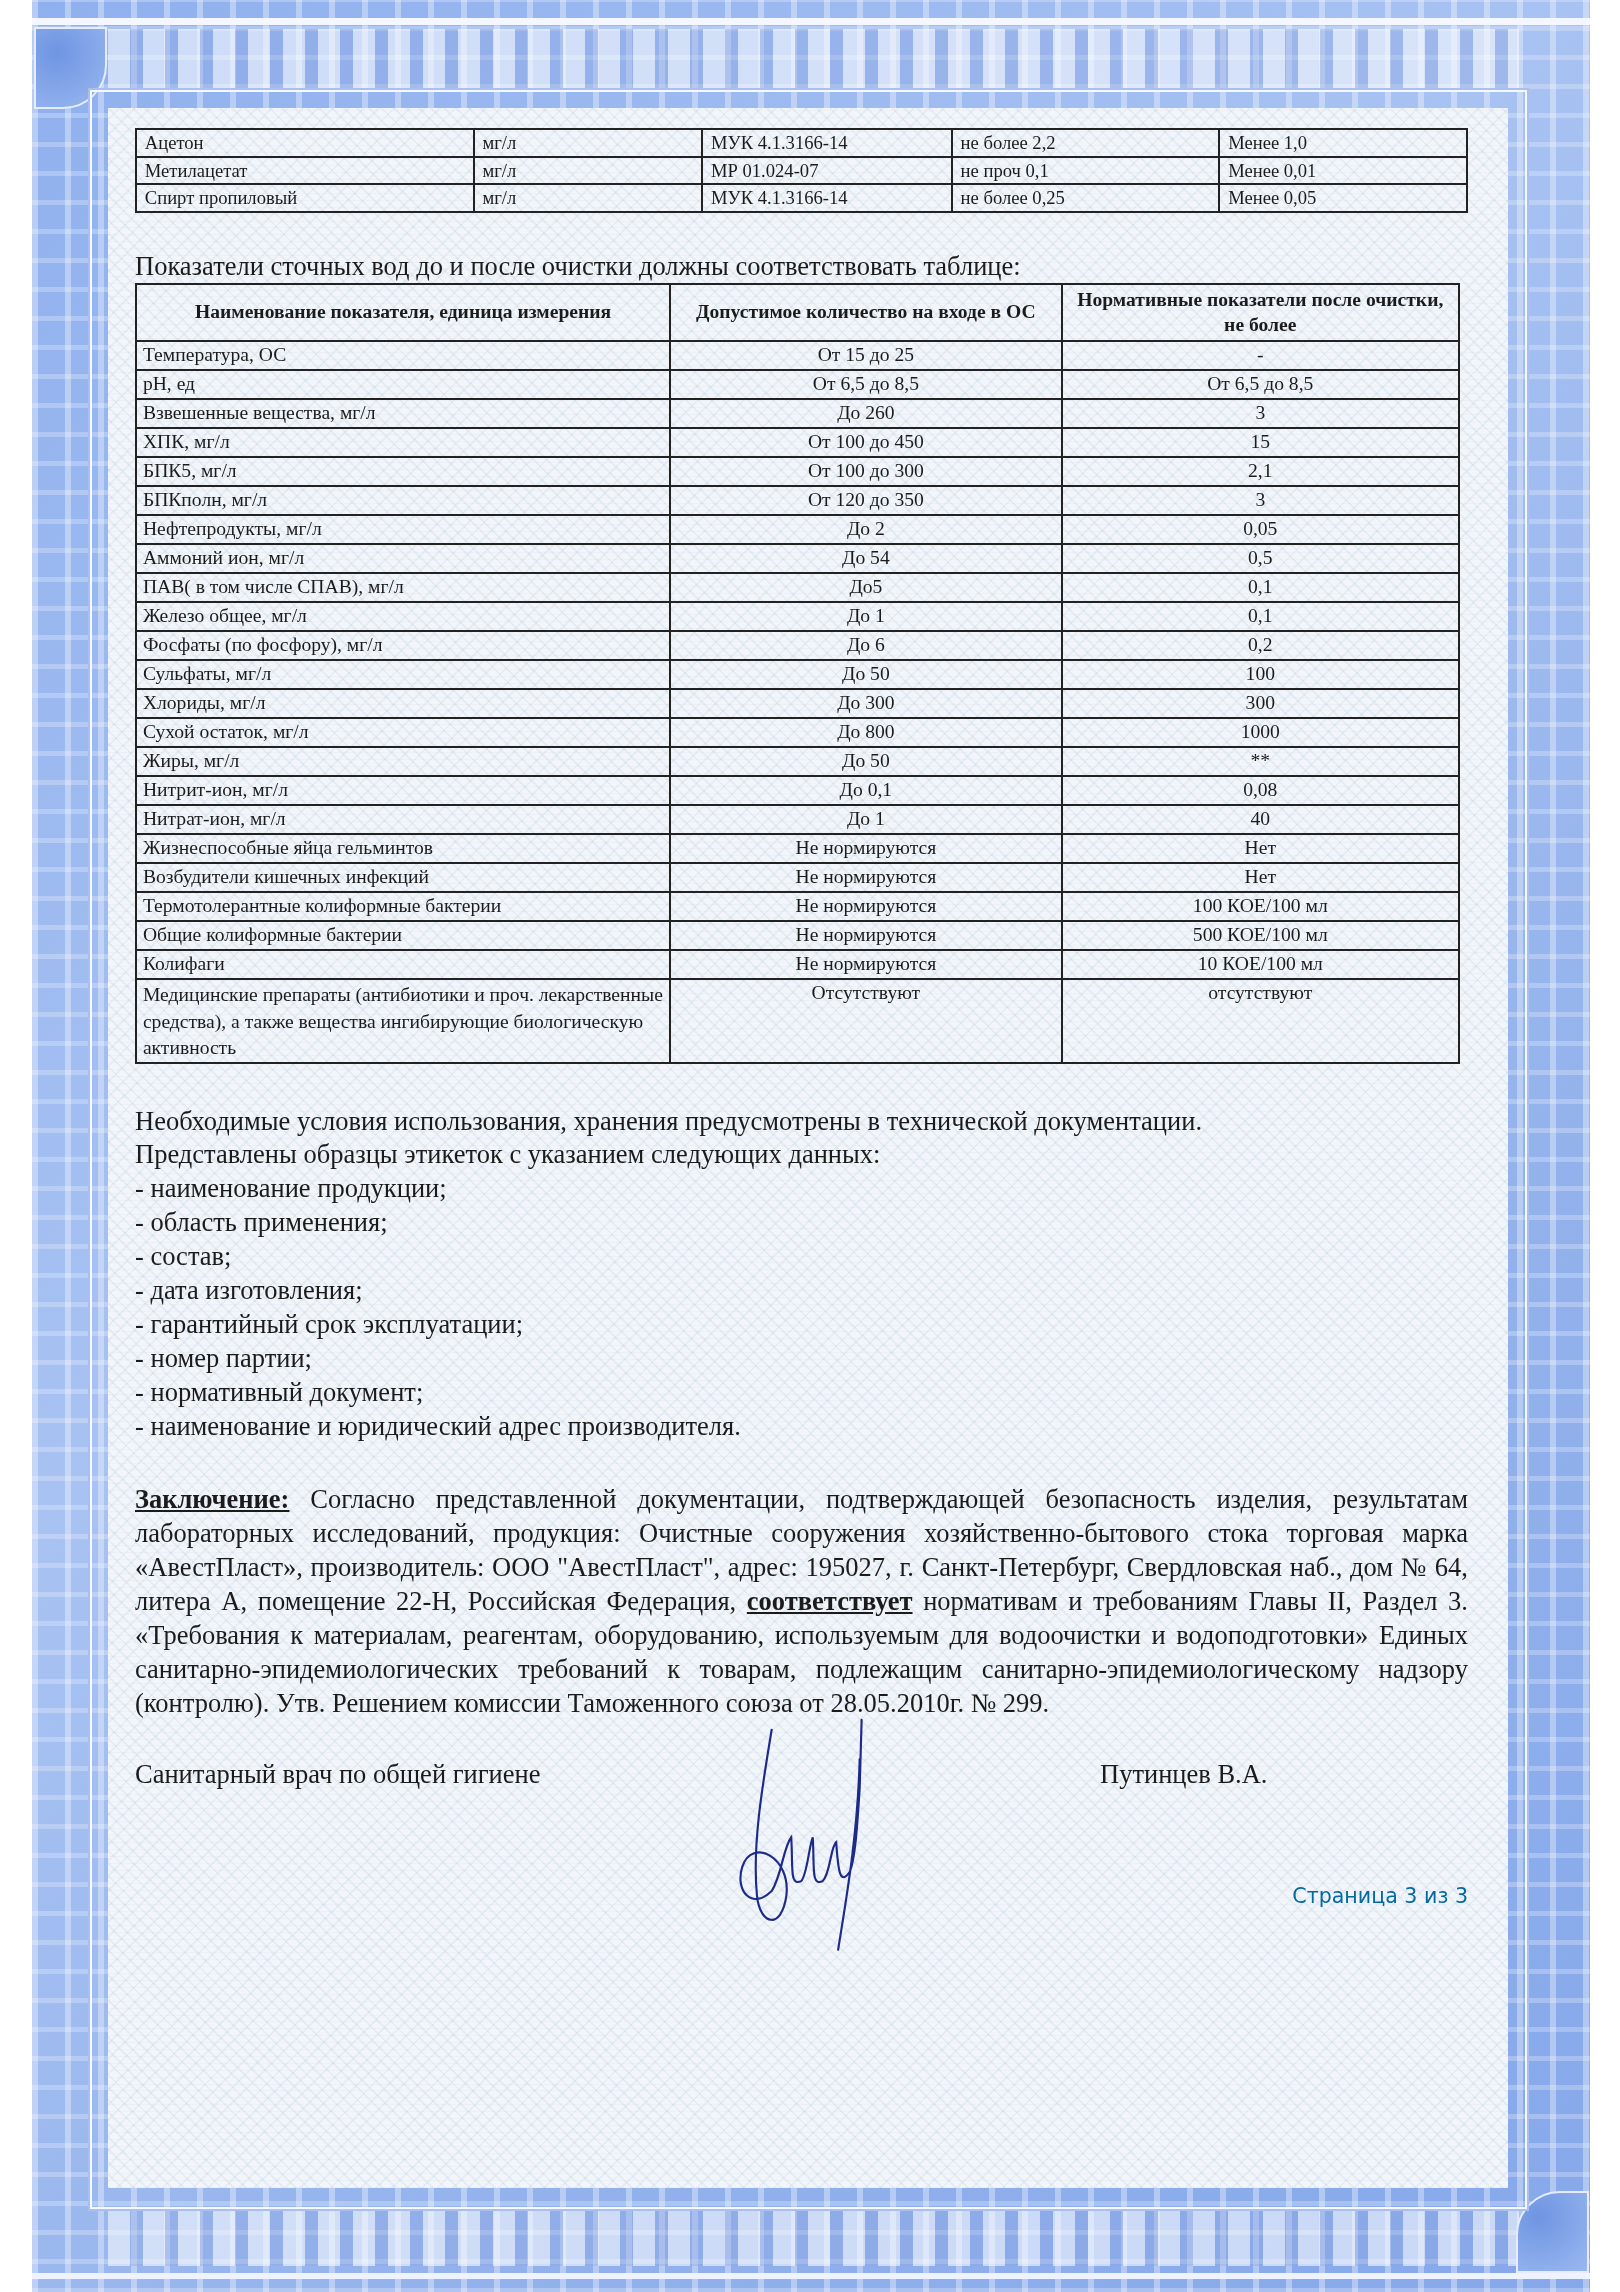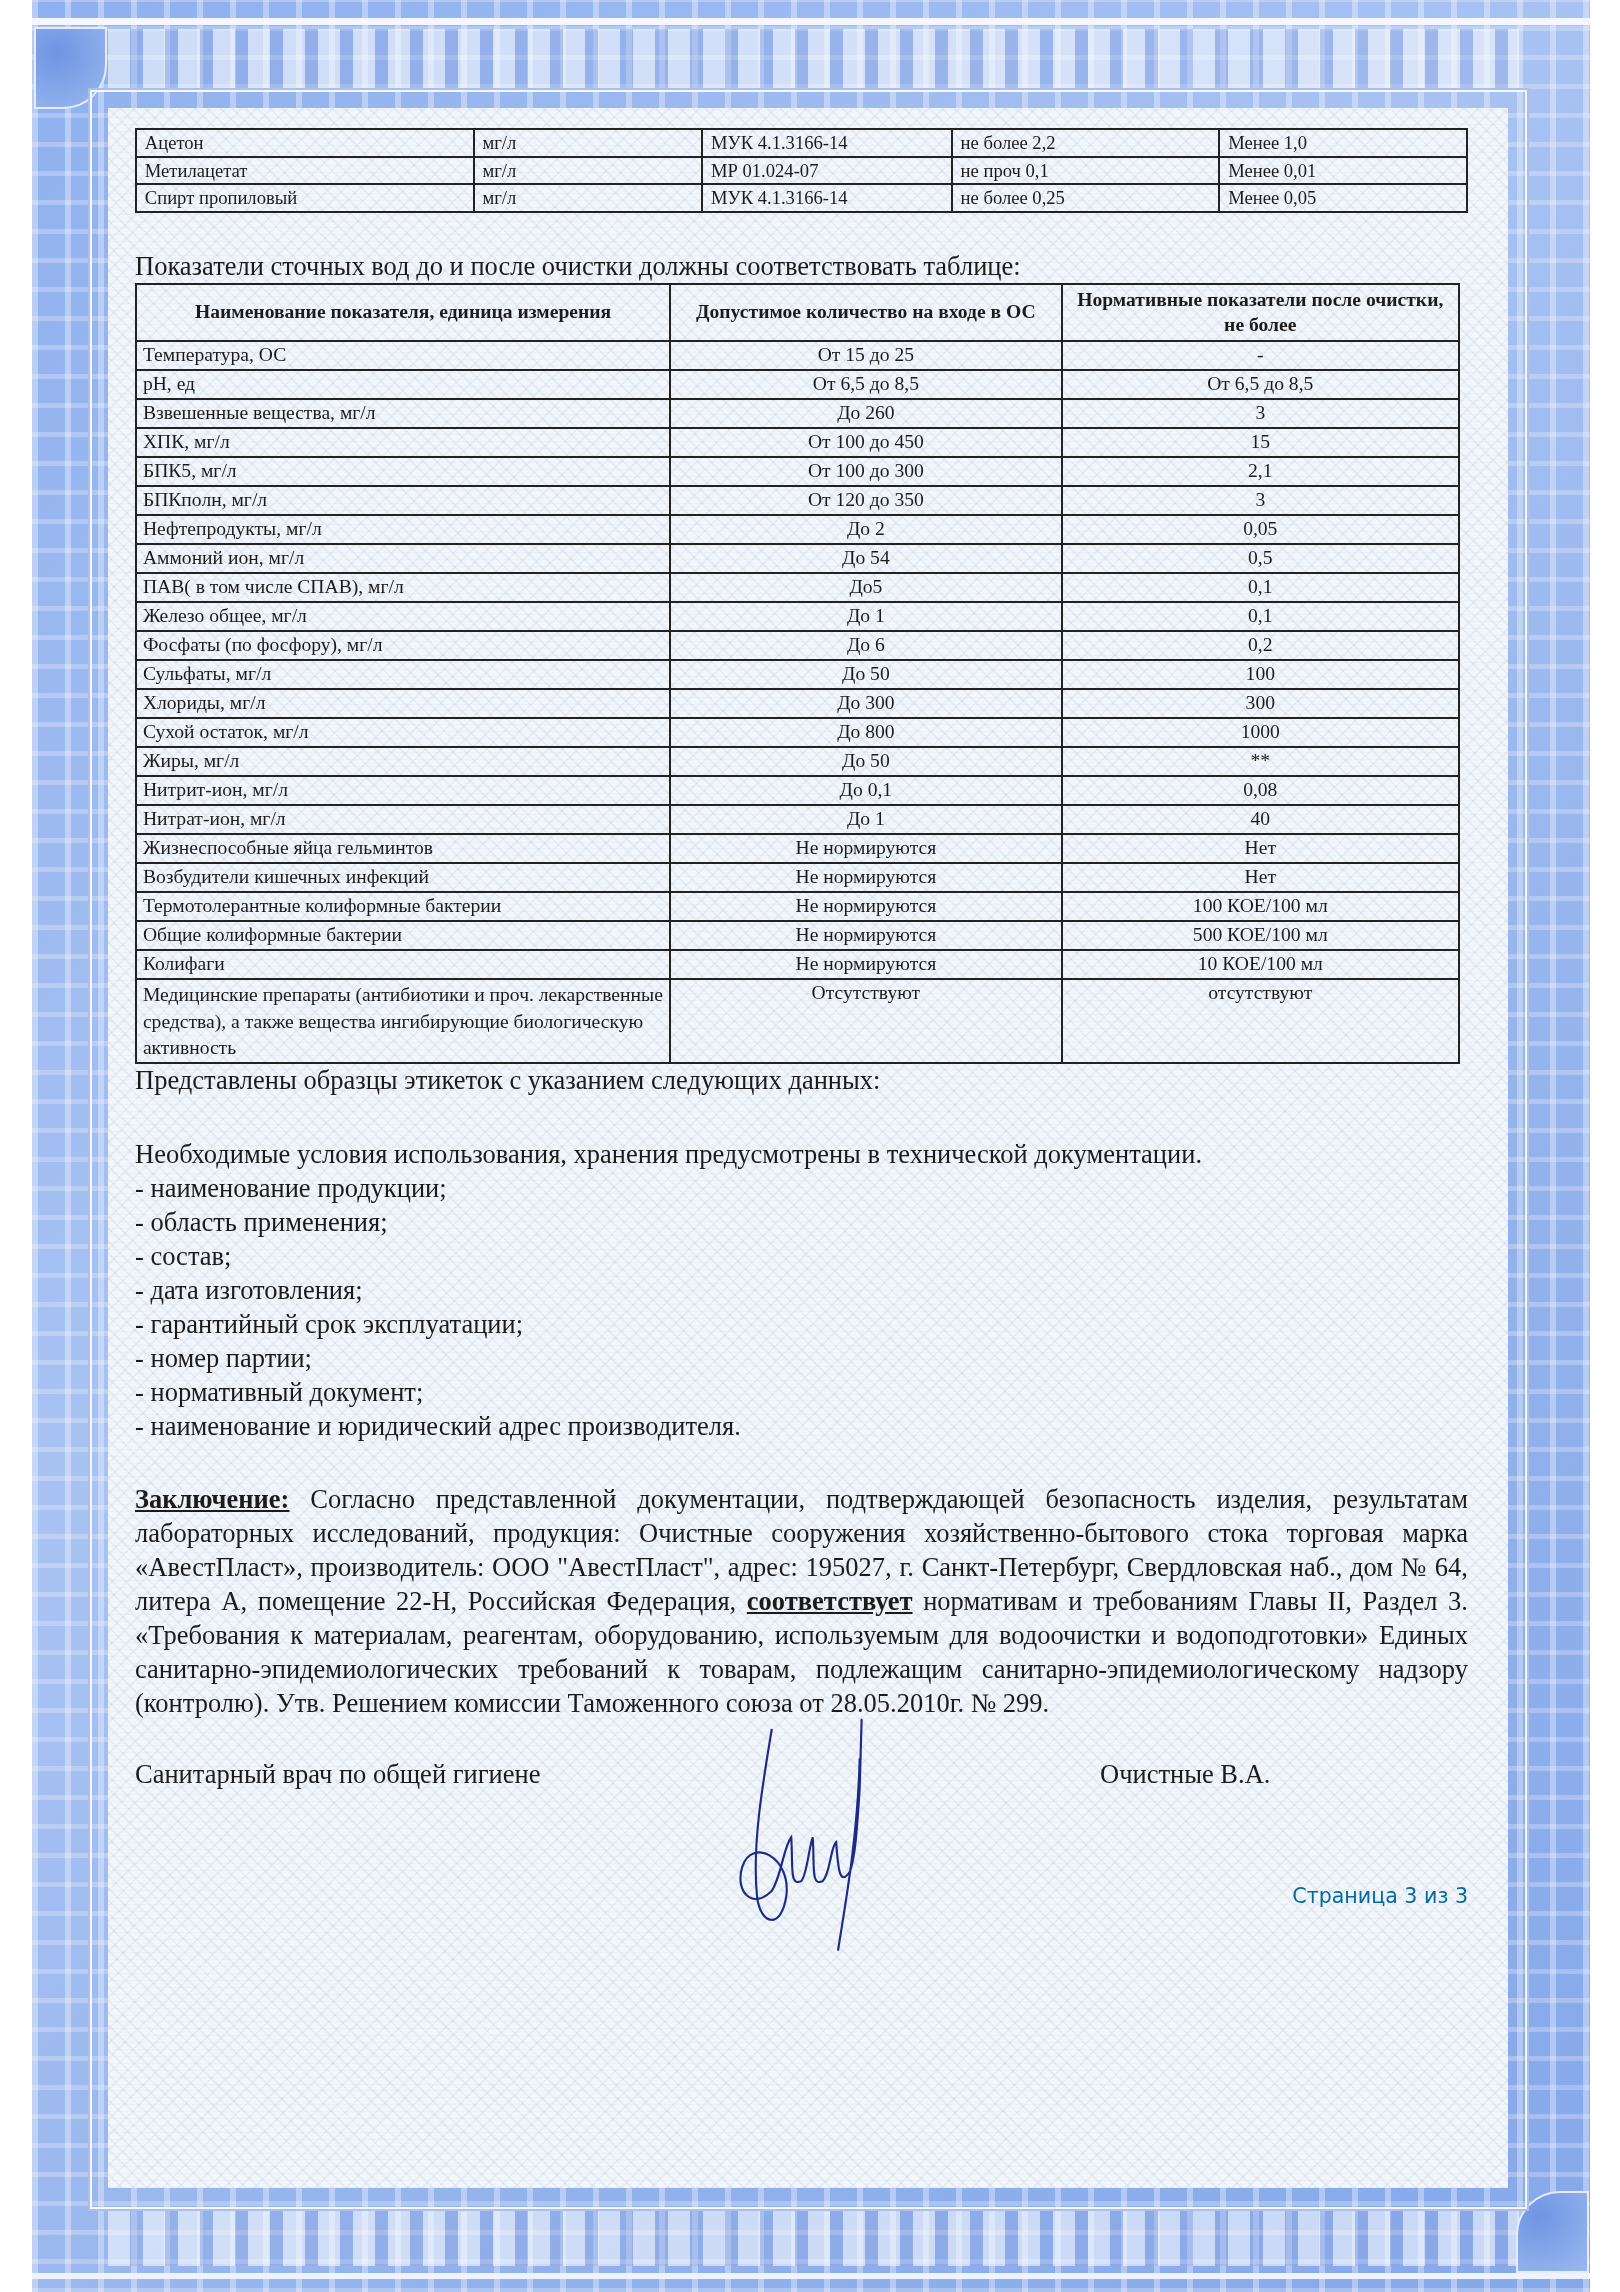--- a/index.html
+++ b/index.html
@@ -243,39 +243,39 @@
           <td class="c">10 КОЕ/100 мл</td>
         </tr>
         <tr>
           <td class="top multiline">Медицинские препараты (антибиотики и проч. лекарственные средства), а также вещества ингибирующие биологическую активность</td>
           <td class="c top">Отсутствуют</td>
           <td class="c top">отсутствуют</td>
         </tr>
       </tbody>
   </table>
 
+  <div class="para first">Необходимые условия использования, хранения предусмотрены в технической документации.</div>
   <div class="para">Представлены образцы этикеток с указанием следующих данных:</div>
-  <div class="para first">Необходимые условия использования, хранения предусмотрены в технической документации.</div>
   <ul class="labels" id="labels-list">
       <li>- наименование продукции;</li>
       <li>- область применения;</li>
       <li>- состав;</li>
       <li>- дата изготовления;</li>
       <li>- гарантийный срок эксплуатации;</li>
       <li>- номер партии;</li>
       <li>- нормативный документ;</li>
       <li>- наименование и юридический адрес производителя.</li>
     </ul>
 
   <div class="conclusion">
     <span class="lead">Заключение:</span><span> Согласно представленной документации, подтверждающей безопасность изделия, результатам лабораторных исследований, продукция: Очистные сооружения хозяйственно-бытового стока торговая марка «АвестПласт», производитель: ООО "АвестПласт", адрес: 195027, г. Санкт-Петербург, Свердловская наб., дом № 64, литера А, помещение 22-Н, Российская Федерация, </span><span class="emph">соответствует</span><span>  нормативам и требованиям Главы II, Раздел 3. «Требования к материалам, реагентам, оборудованию, используемым для водоочистки и водоподготовки» Единых санитарно-эпидемиологических требований к товарам, подлежащим санитарно-эпидемиологическому надзору (контролю). Утв. Решением комиссии Таможенного союза от 28.05.2010г. № 299.</span>
   </div>
 
   <div class="sign-row">
     <span class="sign-role">Санитарный врач по общей гигиене</span>
     <svg class="signature" viewBox="0 0 180 260">
       <path d="M60 30 C 50 90, 40 150, 45 200 C 48 230, 70 235, 75 200 C 80 160, 40 140, 30 170 C 22 195, 40 215, 60 195 C 70 180, 72 150, 80 140 C 82 170, 78 190, 90 185 C 96 180, 98 150, 102 140 C 104 170, 100 190, 112 185 C 120 178, 120 150, 126 145 C 128 175, 130 190, 140 175 C 146 160, 148 120, 150 90 L 152 20 M150 60 C 148 140, 135 210, 128 255" fill="none" stroke="#1e2a8a" stroke-width="2.2" stroke-linecap="round"></path>
     </svg>
-    <span class="sign-name">Очистные В.А.</span>
+    <span class="sign-name">Путинцев В.А.</span>
     <span class="page-num">Страница 3 из 3</span>
   </div>
 </div>
 
 
 </body></html>

